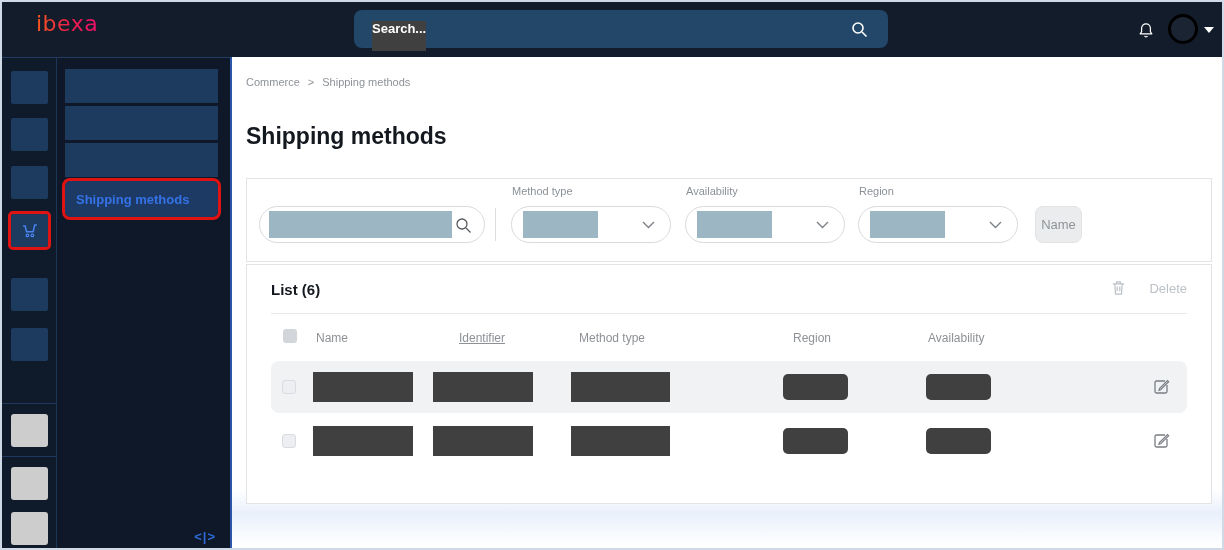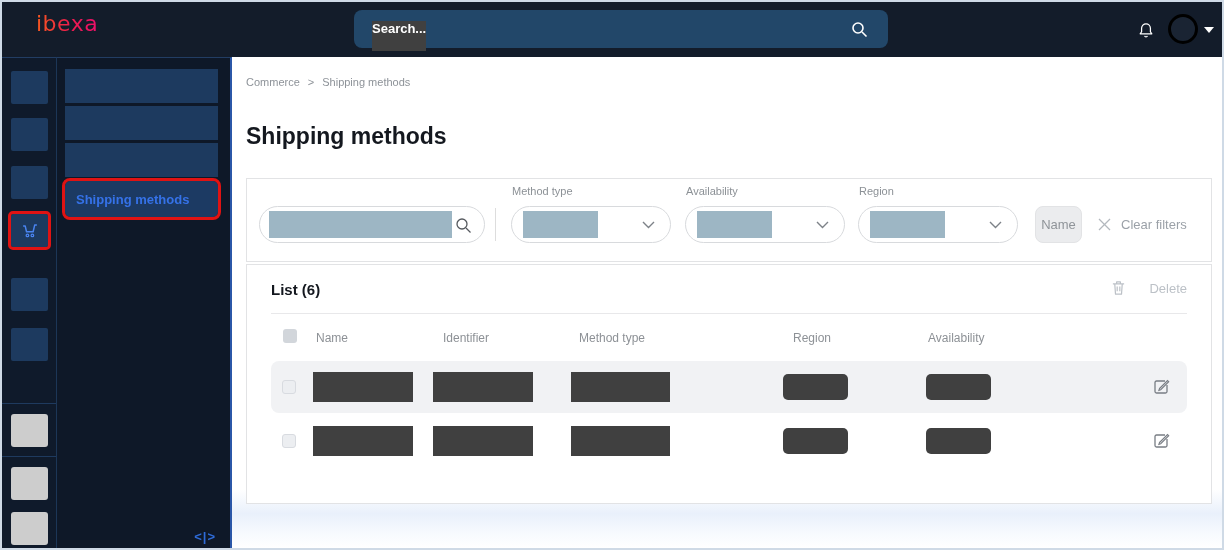--- a/index.html
+++ b/index.html
@@ -73,21 +73,21 @@
   .cb { position:absolute; width:14px; height:14px; border-radius:3px; }
   .cb-head { left:12px; top:6px; background:#d2d6db; cursor:pointer; }
   .row { position:absolute; left:24px; right:24px; height:52px; }
   .r1 { top:96px; background:#f1f2f4; border-radius:8px; }
   .r2 { top:150px; background:#fff; }
   .cb-row { left:11px; top:19px; background:#eceef1; border:1px solid #d8dbe0; cursor:pointer; }
   .ph { position:absolute; top:11px; height:30px; background:#404040; }
   .ph-s { top:13px; height:26px; border-radius:5px; }
   .p-name{left:42px;width:100px;} .p-id{left:162px;width:100px;} .p-mt{left:300px;width:99px;}
   .p-rg{left:512px;width:65px;} .p-av{left:655px;width:65px;}
-  .c-name{left:45px;} .c-id{left:172px;} .c-mt{left:308px;} .c-rg{left:522px;} .c-av{left:657px;}
+  .c-name{left:45px;} .c-id{left:188px;text-decoration:underline;} .c-mt{left:308px;} .c-rg{left:522px;} .c-av{left:657px;}
   .editb { position:absolute; left:880px; top:16px; width:20px; height:20px; cursor:pointer; }
 </style>
 </head>
 <body>
 
 <div class="frame">
 
   <div class="topbar">
     <div class="logo">ibexa</div>
     <div class="gsearch">
@@ -180,27 +180,20 @@
         <div class="lbl">Region</div>
         <div class="fselect">
           <div class="redact"></div>
           <svg width="13" height="8" viewBox="0 0 13 8">
             <path d="M1 1l5.5 5.5L12 1" fill="none" stroke="#7d8288" stroke-width="1.4"></path>
           </svg>
         </div>
       </div>
 
       <button class="apply">Name</button>
-      <div class="clearf">
-        <svg width="13" height="13" viewBox="0 0 13 13">
-          <line x1="1" y1="1" x2="12" y2="12" stroke="#b3b8be" stroke-width="1.3"></line>
-          <line x1="12" y1="1" x2="1" y2="12" stroke="#b3b8be" stroke-width="1.3"></line>
-        </svg>
-        <span>Clear filters</span>
-      </div>
     </div>
 
     <div class="card lcard">
       <div class="ltitle">List (6)</div>
       <div class="delbtn">
         <svg width="15" height="16" viewBox="0 0 16 17">
           <path d="M2 4h12M6 4V2h4v2M4 4l.8 11h6.4L12 4M6.6 7v5M9.4 7v5" fill="none" stroke="#bcc1c7" stroke-width="1.3" stroke-linejoin="round"></path>
         </svg>
         <span>Delete</span>
       </div>

